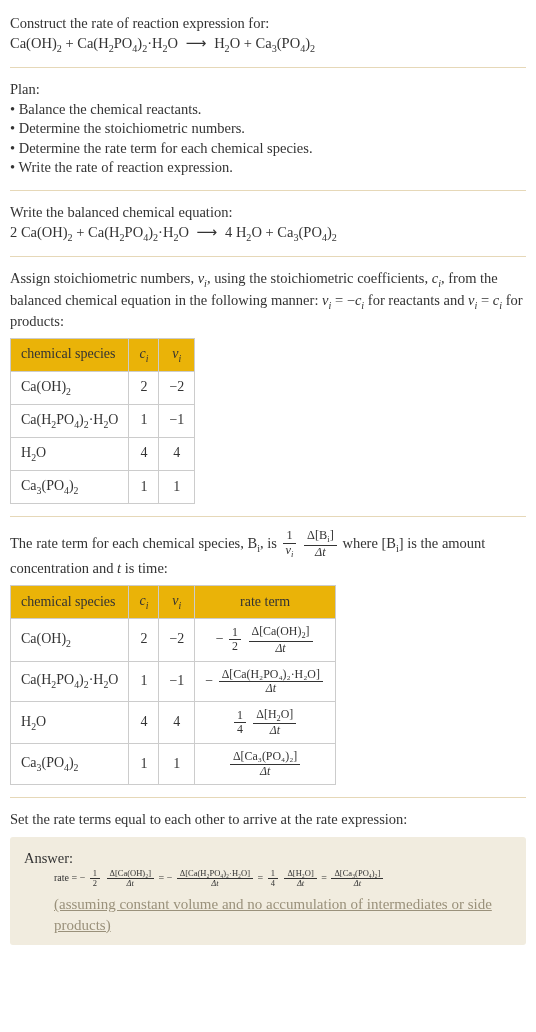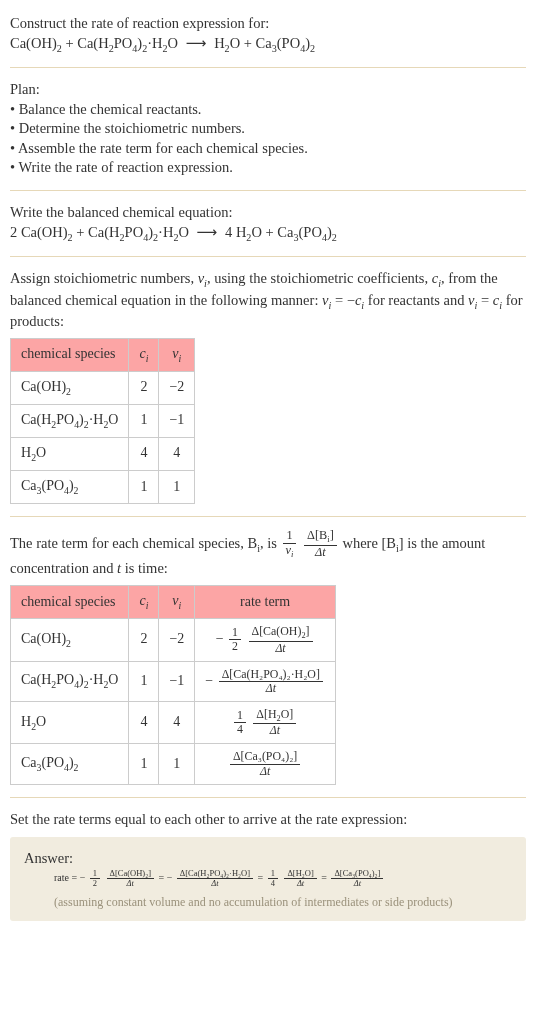--- a/index.html
+++ b/index.html
@@ -38,41 +38,42 @@
     font-size: 14px;
   }
   table.data th, table.data td {
     border: 1px solid #ccc;
     padding: 6px 10px;
     text-align: center;
     vertical-align: middle;
   }
   table.data th {
     font-weight: normal;
-    background: #fca5a5;
+    background: #eab308;
   }
   table.data td.species, table.data th.species { text-align:left; }
   .tablenote {
     font-size: 11px;
     color: #888;
     margin-top: 3px;
   }
   .answerbox {
     background: #f1ecdf;
     border-radius: 3px;
     padding: 12px 14px 10px;
     margin-top: 8px;
   }
   .answerlabel { }
   .answerrate { font-size: 10px; padding-left: 30px; white-space: nowrap;}
   .answernote {
-    font-size: 12px;
+    font-size: 15px;
     color: #9a917b;
     margin-top: 6px;
     padding-left: 30px;
+    text-decoration: underline;
   }
   .nowrap { white-space: nowrap; }
 </style>
 </head>
 <body>
 
 <div class="section">
   <div>Construct the rate of reaction expression for:</div>
   <div class="nowrap">
     <span><span>Ca(OH)</span><span class="sub">2</span></span><span> + </span><span><span>Ca(H</span><span class="sub">2</span><span>PO</span><span class="sub">4</span><span>)</span><span class="sub">2</span><span>·H</span><span class="sub">2</span><span>O</span></span>
@@ -80,21 +81,21 @@
     <span><span>H</span><span class="sub">2</span><span>O</span></span><span> + </span><span><span>Ca</span><span class="sub">3</span><span>(PO</span><span class="sub">4</span><span>)</span><span class="sub">2</span></span>
   </div>
 </div>
 
 <hr class="sep">
 
 <div class="section">
   <div>Plan:</div>
   <div>• Balance the chemical reactants.</div>
   <div>• Determine the stoichiometric numbers.</div>
-  <div>• Assemble the rate term for each chemical species.</div>
+  <div>• Determine the rate term for each chemical species.</div>
   <div>• Write the rate of reaction expression.</div>
 </div>
 
 <hr class="sep">
 
 <div class="section">
   <div>Write the balanced chemical equation:</div>
   <div class="nowrap">
     <span><span>2 Ca(OH)</span><span class="sub">2</span></span><span> + </span><span><span>Ca(H</span><span class="sub">2</span><span>PO</span><span class="sub">4</span><span>)</span><span class="sub">2</span><span>·H</span><span class="sub">2</span><span>O</span></span>
     <span class="arrow">⟶</span>

